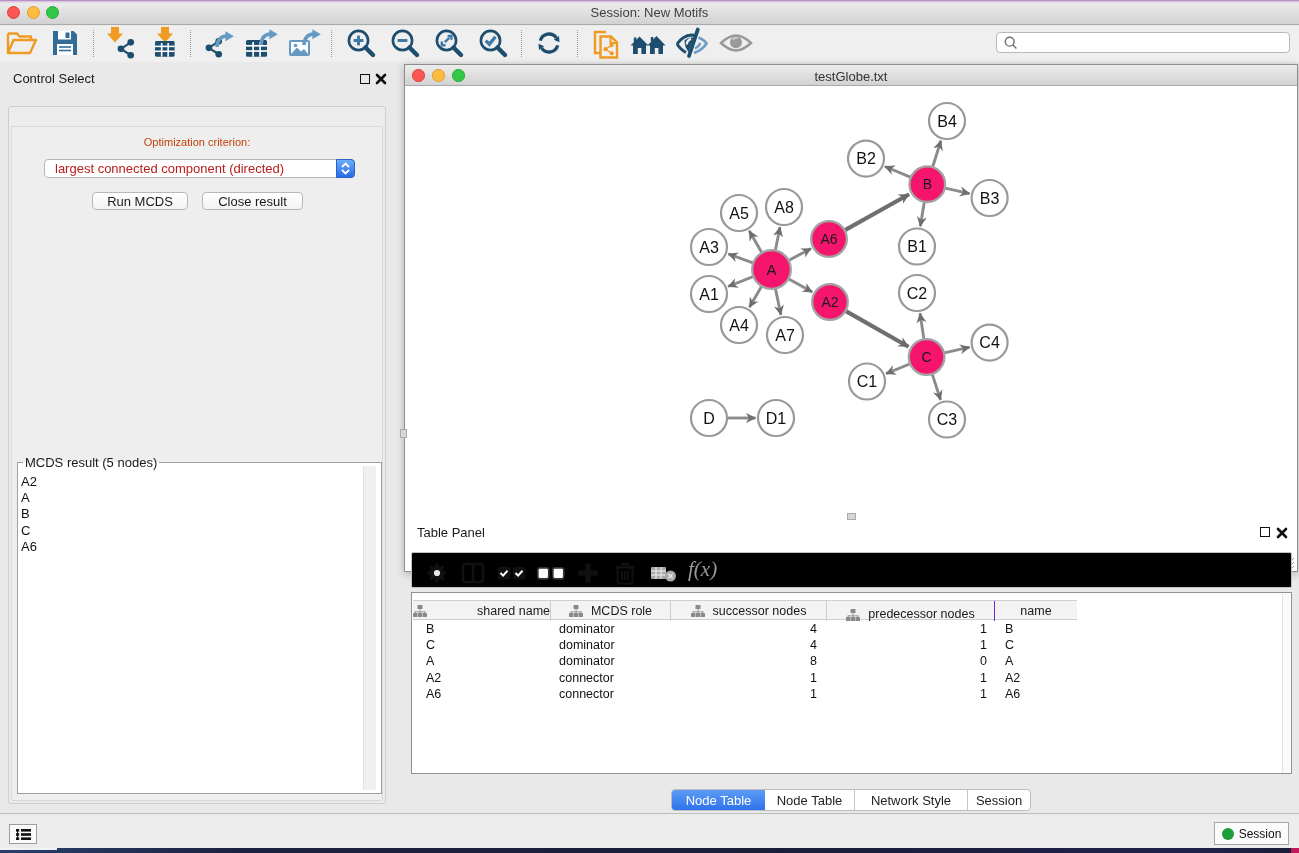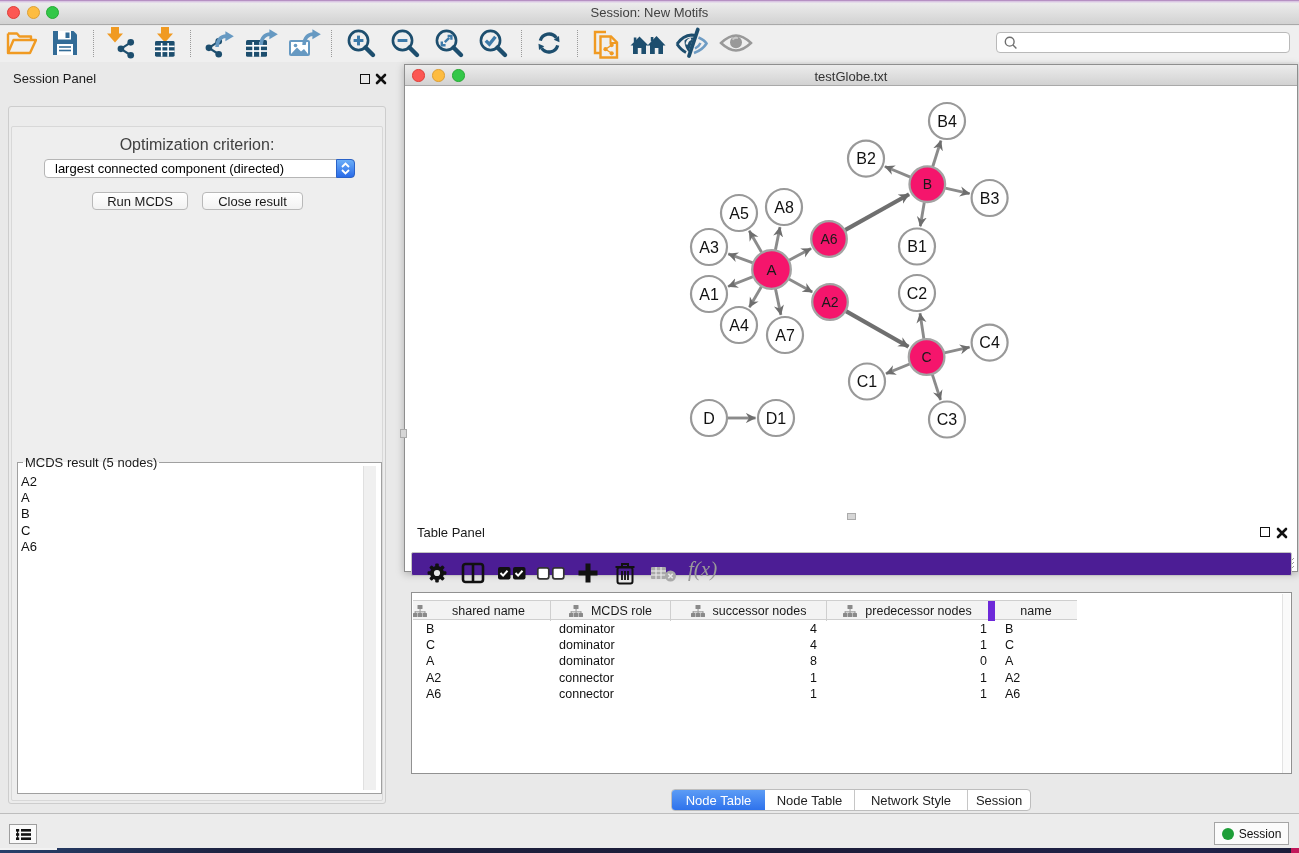--- a/index.html
+++ b/index.html
@@ -203,34 +203,34 @@
     <div style="position:absolute;left:330.5px;top:30px;width:0;height:27px;border-left:1px dotted #9a9a9a"></div>
     <div style="position:absolute;left:520.5px;top:30px;width:0;height:27px;border-left:1px dotted #9a9a9a"></div>
     <div style="position:absolute;left:576.5px;top:30px;width:0;height:27px;border-left:1px dotted #9a9a9a"></div>
 <div class="abs" style="left:996px;top:32px;width:294px;height:21px;background:#fff;border:1px solid #b9b9b9;border-radius:4px">
   <svg width="16" height="16" viewBox="0 0 16 16" style="position:absolute;left:6px;top:2px">
         <circle cx="6.7" cy="6.7" r="4.4" fill="none" stroke="#6e6e6e" stroke-width="1.4"></circle>
         <line x1="10" y1="10" x2="13.4" y2="13.4" stroke="#6e6e6e" stroke-width="1.4"></line>
       </svg>
 </div>
 
-<div class="abs" style="left:13px;top:71px;font-size:13px;color:#1a1a1a">Session Panel</div>
+<div class="abs" style="left:13px;top:71px;font-size:13px;color:#1a1a1a">Control Select</div>
 <div class="abs" style="left:360px;top:74px;width:10px;height:10px;border:1.6px solid #111"></div>
 <svg class="abs" style="left:375px;top:73px" width="12" height="12" viewBox="0 0 12 12">
       <path d="M2,2 L10,10 M10,2 L2,10" stroke="#111" stroke-width="2.6" stroke-linecap="round"></path>
     </svg>
 
 <div class="abs" style="left:8px;top:106px;width:378px;height:698px;background:#ececec;border:1px solid #cdcdcd;border-radius:3px"></div>
 <div class="abs" style="left:11px;top:126px;width:372px;height:675px;background:#eeeeee;border:1px solid #d8d8d8;border-radius:2px"></div>
 
 
-<div class="abs" style="left:0;top:136px;width:394px;text-align:center;font-size:16px;color:#404040">Optimization criterion:</div>
+<div class="abs" style="left:0;top:136px;width:394px;text-align:center;font-size:11px;color:#c2410c">Optimization criterion:</div>
 
 <div class="abs" style="left:44px;top:159px;width:311px;height:19px;background:#fff;border:1px solid #b5b5b5;border-radius:4px"></div>
-<div class="abs" style="left:55px;top:161px;font-size:13px;color:#000000">largest connected component (directed)</div>
+<div class="abs" style="left:55px;top:161px;font-size:13px;color:#b91c1c">largest connected component (directed)</div>
 <div class="abs" style="left:336px;top:159px;width:19px;height:19px;background:linear-gradient(#6aaef8,#2a6be8);border-radius:0 4px 4px 0;border:1px solid #2a62c8">
  <svg width="17" height="17" viewBox="0 0 17 17">
         <path d="M5,7 L8.5,3.5 L12,7" fill="none" stroke="#fff" stroke-width="1.8"></path>
         <path d="M5,10 L8.5,13.5 L12,10" fill="none" stroke="#fff" stroke-width="1.8"></path>
       </svg>
 </div>
 
 <div class="abs" style="left:92px;top:192px;width:96px;height:18px;background:linear-gradient(#ffffff,#f2f2f2);border:1px solid #b9b9b9;border-radius:4px;display:flex;align-items:center;justify-content:center;font-size:13px;color:#1a1a1a">Run MCDS</div>
 <div class="abs" style="left:202px;top:192px;width:101px;height:18px;background:linear-gradient(#ffffff,#f2f2f2);border:1px solid #b9b9b9;border-radius:4px;display:flex;align-items:center;justify-content:center;font-size:13px;color:#1a1a1a">Close result</div>
 
@@ -328,21 +328,21 @@
 
 <div class="abs" style="left:400px;top:429px;width:7px;height:9px;background:#d6d6d6;border:1px solid #ababab"></div>
 <div class="abs" style="left:847px;top:513px;width:9px;height:7px;background:#d6d6d6;border:1px solid #ababab"></div>
 
 <div class="abs" style="left:417px;top:525px;font-size:13px;color:#1a1a1a">Table Panel</div>
 <div class="abs" style="left:1260px;top:527px;width:10px;height:10px;border:1.6px solid #111"></div>
 <svg class="abs" style="left:1276px;top:527px" width="12" height="12" viewBox="0 0 12 12">
       <path d="M2,2 L10,10 M10,2 L2,10" stroke="#111" stroke-width="2.6" stroke-linecap="round"></path>
     </svg>
 
-<div class="abs" style="left:411px;top:552px;width:881px;height:24px;background:#4c1d95;border:1px solid #c3c3c3;border-radius:2px">
+<div class="abs" style="left:411px;top:552px;width:881px;height:36px;background:#000000;border:1px solid #c3c3c3;border-radius:2px">
       <div style="position:absolute;left:10px;top:8px;width:30px;height:24px;display:flex;align-items:center;justify-content:center">
         <svg width="24" height="24" viewBox="0 0 24 24">
           <g fill="#111">
             <rect x="10.2" y="2.6" width="3.6" height="18.8" rx="1" transform="rotate(0 12 12)"></rect>
             <rect x="10.2" y="2.6" width="3.6" height="18.8" rx="1" transform="rotate(45 12 12)"></rect>
             <rect x="10.2" y="2.6" width="3.6" height="18.8" rx="1" transform="rotate(90 12 12)"></rect>
             <rect x="10.2" y="2.6" width="3.6" height="18.8" rx="1" transform="rotate(135 12 12)"></rect>
             <circle cx="12" cy="12" r="7"></circle>
           </g>
           <circle cx="12" cy="12" r="3.1" fill="#e7e7e7"></circle>
@@ -396,21 +396,21 @@
           </g>
           <circle cx="20.5" cy="15" r="5.5" fill="#a9a9a9"></circle>
           <path d="M18.3,12.8 l4.4,4.4 M22.7,12.8 l-4.4,4.4" stroke="#e7e7e7" stroke-width="1.6"></path>
         </svg>
       </div>
       <div style="position:absolute;left:276px;top:4px;font-family:'Liberation Serif',serif;font-style:italic;font-size:21px;color:#9a9a9a"><i>f</i>(<i>x</i>)</div>
     </div>
 
 <div class="abs" style="left:411px;top:592px;width:881px;height:182px;background:#fff;border:1px solid #919191">
   <div style="position:absolute;left:1px;top:7px;width:664px;height:20px;background:#f3f3f3;border-top:1px solid #cfcfcf;border-bottom:1px solid #cfcfcf;font-size:12.5px;color:#1a1a1a">
-    <div style="position:absolute;left:0;top:0;width:138px;height:20px;border-right:1px solid #cfcfcf;display:flex;align-items:center;justify-content:flex-start;gap:25px">
+    <div style="position:absolute;left:0;top:0;width:138px;height:20px;border-right:1px solid #cfcfcf;display:flex;align-items:center;justify-content:space-between;gap:25px">
           <svg width="14" height="12" viewBox="0 0 14 12">
             <g fill="#8a8a8a">
               <rect x="4.5" y="0" width="5" height="4" rx="0.5"></rect>
               <rect x="0" y="8" width="4.4" height="4" rx="0.5"></rect>
               <rect x="4.8" y="8" width="4.4" height="4" rx="0.5"></rect>
               <rect x="9.6" y="8" width="4.4" height="4" rx="0.5"></rect>
               <path d="M6.6,4 h0.9 v2 h-0.9 Z"></path>
               <path d="M1.7,6.4 h10.7 v0.9 h-10.7 Z"></path>
               <path d="M1.7,6.4 h0.9 v1.8 h-0.9 Z"></path>
               <path d="M6.6,6.4 h0.9 v1.8 h-0.9 Z"></path>
@@ -444,21 +444,21 @@
               <rect x="9.6" y="8" width="4.4" height="4" rx="0.5"></rect>
               <path d="M6.6,4 h0.9 v2 h-0.9 Z"></path>
               <path d="M1.7,6.4 h10.7 v0.9 h-10.7 Z"></path>
               <path d="M1.7,6.4 h0.9 v1.8 h-0.9 Z"></path>
               <path d="M6.6,6.4 h0.9 v1.8 h-0.9 Z"></path>
               <path d="M11.5,6.4 h0.9 v1.8 h-0.9 Z"></path>
             </g>
           </svg>
           <span>successor nodes</span>
         </div>
-    <div style="position:absolute;left:414px;top:0;width:168px;height:20px;border-right:7px solid #6d28d9;display:flex;align-items:center;justify-content:center;gap:8px">
+    <div style="position:absolute;left:414px;top:0;width:168px;height:20px;border-right:1px solid #6d28d9;display:flex;align-items:flex-end;justify-content:center;gap:8px">
           <svg width="14" height="12" viewBox="0 0 14 12">
             <g fill="#8a8a8a">
               <rect x="4.5" y="0" width="5" height="4" rx="0.5"></rect>
               <rect x="0" y="8" width="4.4" height="4" rx="0.5"></rect>
               <rect x="4.8" y="8" width="4.4" height="4" rx="0.5"></rect>
               <rect x="9.6" y="8" width="4.4" height="4" rx="0.5"></rect>
               <path d="M6.6,4 h0.9 v2 h-0.9 Z"></path>
               <path d="M1.7,6.4 h10.7 v0.9 h-10.7 Z"></path>
               <path d="M1.7,6.4 h0.9 v1.8 h-0.9 Z"></path>
               <path d="M6.6,6.4 h0.9 v1.8 h-0.9 Z"></path>

